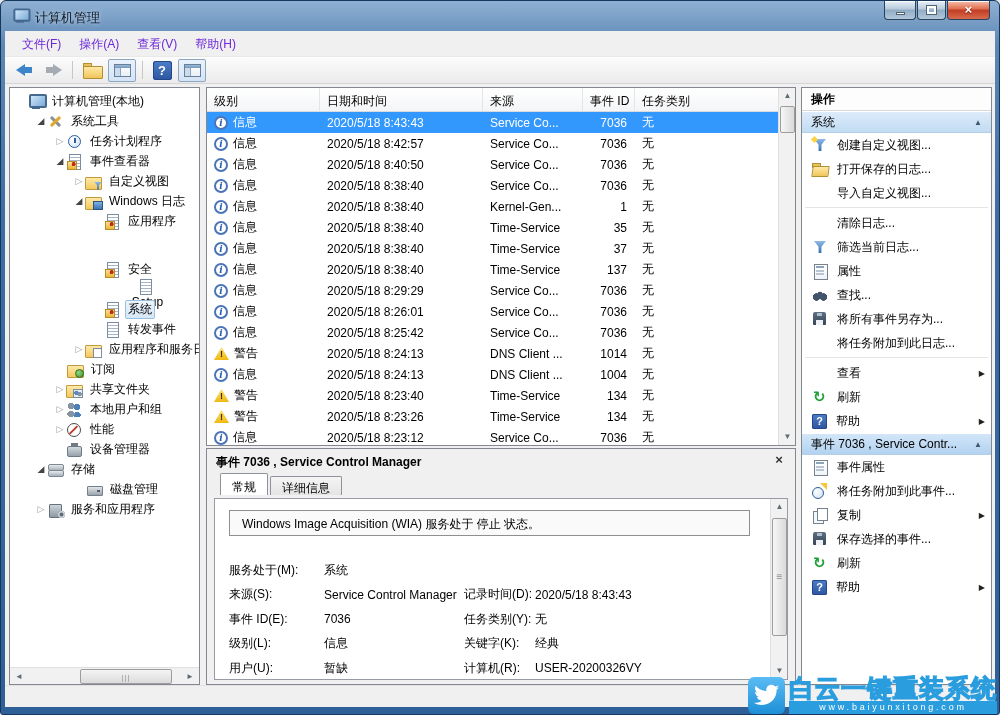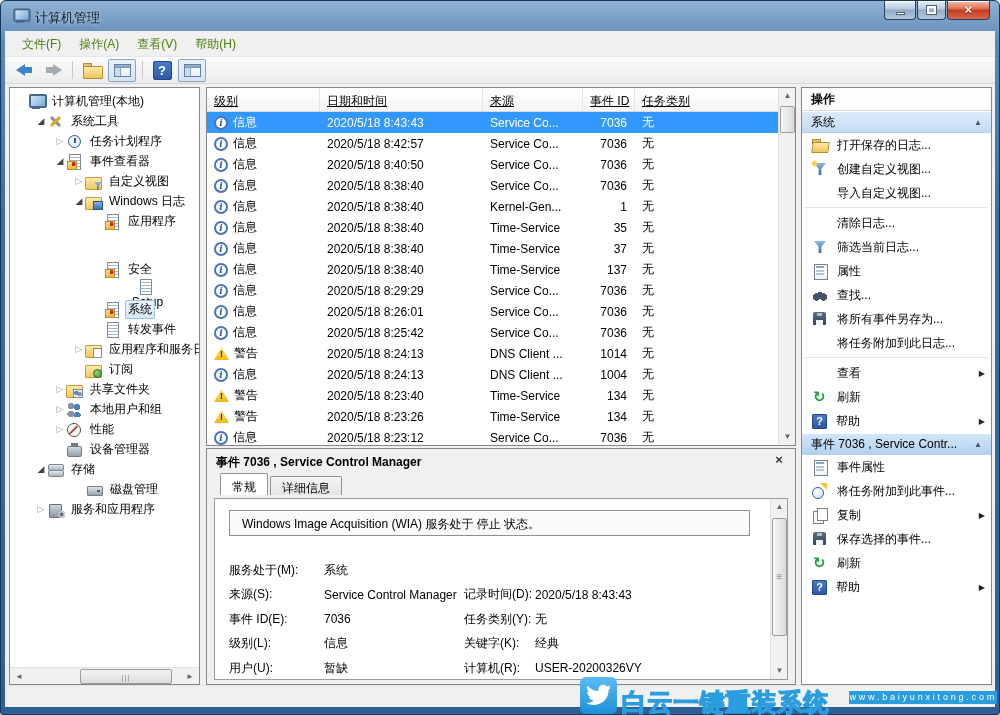--- a/index.html
+++ b/index.html
@@ -28,21 +28,21 @@
 
   
   .ic-computer{position:relative; width:17px; height:15px; display:inline-block; flex:none;}
   .ic-computer::before{content:""; position:absolute; left:1px; top:0; width:14px; height:10px;
      border:2px solid #44688e; border-radius:2px; background:linear-gradient(135deg,#cfe6f8,#79aad8);}
   .ic-computer::after{content:""; position:absolute; left:4px; bottom:0; width:8px; height:2px; background:#44688e;}
   .title-icon{position:absolute; left:11px; top:7px; transform:scale(.95);}
 
   
   .menubar{position:absolute; left:4px; top:31px; right:4px; height:25px; background:#f0f0f0; display:flex; align-items:center; padding-left:8px; border-bottom:1px solid #e9e9e9;}
-  .menu-item{padding:3px 9px; color:#4d7c0f;}
+  .menu-item{padding:3px 9px; color:#6d28d9;}
 
   
   .toolbar{position:absolute; left:4px; top:56px; right:4px; height:27px;
     background:linear-gradient(#fcfcfc,#ebebeb); border-bottom:1px solid #d6d6d6;
     display:flex; align-items:center; padding-left:6px; gap:3px;}
   .tb-btn{width:26px; height:23px; display:flex; align-items:center; justify-content:center;}
   .tb-sep{width:1px; height:18px; background:#c7c7c7; margin:0 3px;}
   .arrow-ico{position:relative; width:17px; height:12px;}
   .arrow-ico::before{content:""; position:absolute; top:0; border-top:6px solid transparent; border-bottom:6px solid transparent;}
   .arrow-ico::after{content:""; position:absolute; top:3px; width:8px; height:6px;}
@@ -113,21 +113,21 @@
 
   
   .hscroll{position:absolute; left:0; right:0; bottom:0; height:17px; background:#f1f1f1; border-top:1px solid #e0e0e0; z-index:3;}
   .hs-btn{position:absolute; top:1px; width:16px; height:15px; color:#5f6a72; font-size:8px; line-height:15px; text-align:center;}
   .hs-left{left:1px;} .hs-right{right:1px;}
   .hs-thumb{position:absolute; left:70px; width:92px; top:1px; height:15px; background:linear-gradient(#f4f4f4,#dcdcdc); border:1px solid #9d9d9d; border-radius:2px;}
   .hs-thumb::after{content:"|||"; display:block; text-align:center; color:#8b8b8b; font-size:7px; line-height:15px; letter-spacing:1px;}
 
   
   .list-header{display:flex; height:24px; background:linear-gradient(#ffffff,#f4f5f7); border-bottom:1px solid #d9dbde; margin-right:17px;}
-  .col{padding:5px 0 0 7px; border-right:1px solid #e4e5e7; white-space:nowrap; overflow:hidden;text-decoration:underline;}
+  .col{padding:5px 0 0 7px; border-right:1px solid #e4e5e7; white-space:nowrap; overflow:hidden;}
   .c-level{width:113px;} .c-date{width:163px;} .c-src{width:100px;} .c-id{width:52px; text-align:right; padding-right:8px;} .c-cat{flex:1; border-right:none;}
   .rows{position:absolute; left:0; right:17px; top:24px; bottom:0; overflow:hidden;}
   .lrow{display:flex; height:21px; align-items:center; white-space:nowrap;}
   .lrow.sel{background:#3398fe; color:#fff;}
   .cell{padding-left:7px; overflow:hidden;}
   .cell.lvl{width:113px; display:flex; align-items:center; gap:5px;}
   .cell.dt{width:163px;} .cell.src{width:100px;} .cell.id{width:52px; text-align:right; padding-right:8px; padding-left:0;} .cell.cat{flex:1;}
   .lv-info{width:14px; height:14px; flex:none; border-radius:50%; border:2px solid #4a74b8; background:#fff; color:#2a5cae;
      font-family:"DejaVu Serif","Liberation Serif",serif; font-weight:bold; font-style:italic; font-size:9px; line-height:10px; text-align:center;}
   .lv-warn{position:relative; width:15px; height:13px; flex:none; background:linear-gradient(#ffe171,#f0b912); clip-path:polygon(50% 0,100% 100%,0 100%);}
@@ -179,21 +179,21 @@
   .a-task::before{content:""; position:absolute; left:0; top:4px; width:10px; height:10px; border-radius:50%; border:1px solid #2c5d9d; background:radial-gradient(circle at 3px 3px,#fff,#cfe0f2);}
   .a-task::after{content:""; position:absolute; right:1px; top:0; width:7px; height:7px; background:#f8c63d; clip-path:polygon(0 0,100% 0,100% 100%);}
   .a-copy::before{content:""; position:absolute; left:1px; top:4px; width:9px; height:11px; border:1px solid #76838f; background:#f4f7fa;}
   .a-copy::after{content:""; position:absolute; left:5px; top:1px; width:9px; height:11px; border:1px solid #76838f; background:#fff;}
   .a-refresh::before{content:"↻"; position:absolute; left:1px; top:-1px; color:#1fa038; font-weight:bold; font-size:15px;}
   .a-none{width:16px;}
 
   
   .watermark{position:absolute; right:3px; bottom:1px; display:flex; align-items:flex-end; gap:4px; z-index:50;}
   .wm-logo{width:37px; height:37px; border-radius:6px; background:linear-gradient(#5bbcf5,#1d8fd6); display:flex; align-items:center; justify-content:center;}
-  .wm-right{display:flex; flex-direction:row;gap:20px;}
+  .wm-right{display:flex; flex-direction:column;}
   .wm-text{font-size:25px; font-weight:bold; color:#fff; -webkit-text-stroke:1.3px #2a9ddf; letter-spacing:1px; line-height:24px; white-space:nowrap;}
   .wm-url{height:13px; background:#2a9ddf; color:#fff; font-size:9px; letter-spacing:2.8px; text-align:center; line-height:13px; margin-top:1px;}
 </style>
 </head>
 <body>
 
 <div class="window">
 
   <div class="titlebar">
     <span class="title-icon ic-computer"></span>
@@ -298,21 +298,21 @@
         <div class="titem" style="padding-left: 82px;">
           <span class="tarrow none"></span>
           <span class="ticon t-log"></span>
           <span class="tlabel">转发事件</span>
         </div>
         <div class="titem" style="padding-left: 63px;">
           <span class="tarrow closed">▷</span>
           <span class="ticon t-folderpage"></span>
           <span class="tlabel">应用程序和服务日志</span>
         </div>
-        <div class="titem" style="padding-left: 63px; text-align: right;">
+        <div class="titem" style="padding-left: 45px; text-align: right;">
           <span class="tarrow none"></span>
           <span class="ticon t-subs"></span>
           <span class="tlabel">订阅</span>
         </div>
         <div class="titem" style="padding-left: 44px;">
           <span class="tarrow closed">▷</span>
           <span class="ticon t-share"></span>
           <span class="tlabel">共享文件夹</span>
         </div>
         <div class="titem" style="padding-left: 44px;">
@@ -580,26 +580,26 @@
   </div>
 
   <div class="action-panel">
     <div class="ap-header">操作</div>
     <div id="actions-body">
         <div class="section-h">
           <span>系统</span>
           <span class="sec-arrow">▲</span>
         </div>
         <div class="aitem">
+          <span class="aicon a-funnel-new"></span>
+          <span>创建自定义视图...</span>
+        </div>
+        <div class="aitem">
           <span class="aicon a-folder-open"></span>
           <span>打开保存的日志...</span>
-        </div>
-        <div class="aitem">
-          <span class="aicon a-funnel-new"></span>
-          <span>创建自定义视图...</span>
         </div>
         <div class="aitem">
           <span class="aicon a-none"></span>
           <span>导入自定义视图...</span>
         </div>
         <div class="asep"></div>
         <div class="aitem">
           <span class="aicon a-none"></span>
           <span>清除日志...</span>
         </div>

